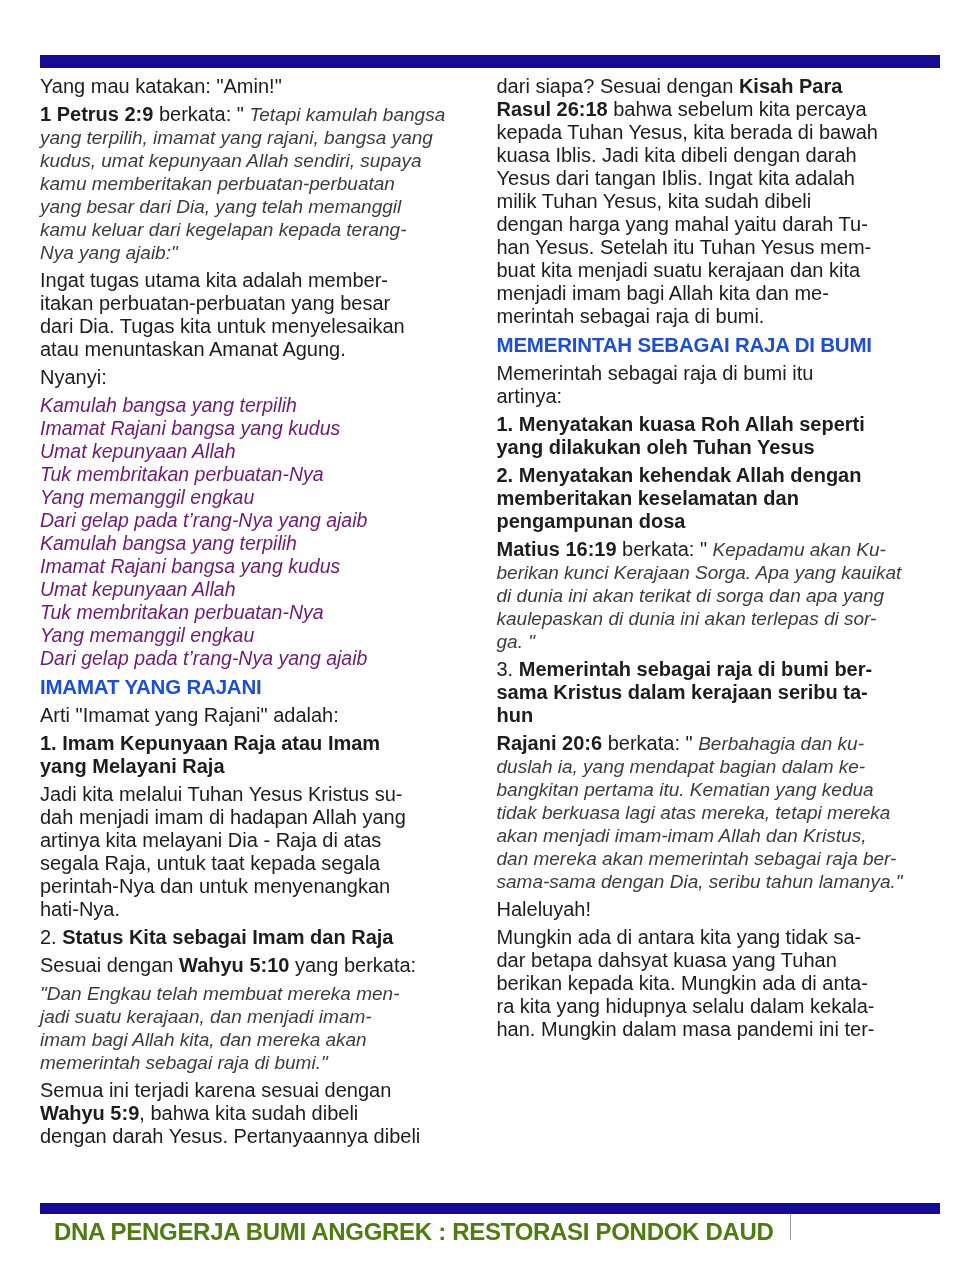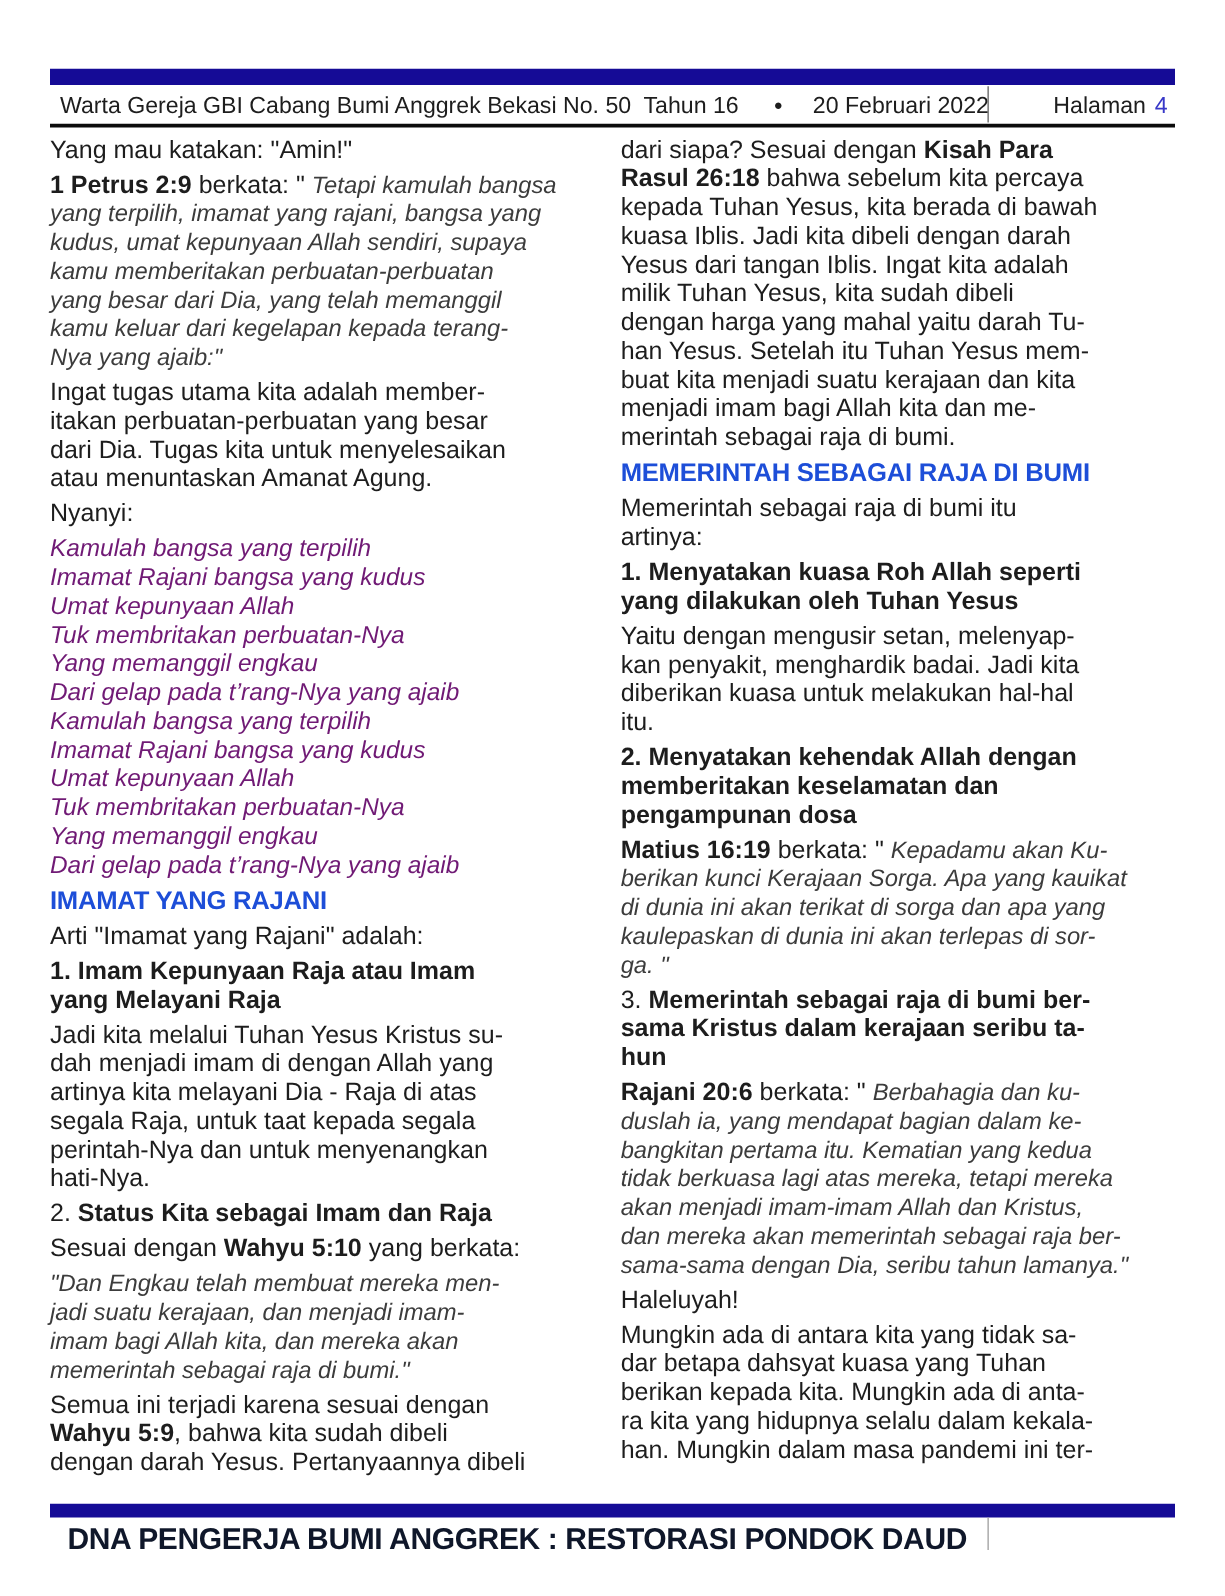--- a/index.html
+++ b/index.html
@@ -46,43 +46,32 @@
   .para.song .seg-italic { color: #701a75; font-size: 19.5px; }
   .para.quote .seg-italic { font-size: 19px; }
 
   
   .footer { position: absolute; left: 0; right: 0; top: 1203px; }
   .footer-bar { height: 11px; background: var(--navy); }
   .footer-text {
     display: block;
     margin-top: 4px; padding-left: 14px;
     font-size: 24px; font-weight: bold; letter-spacing: -0.3px;
-    color: #0f172a; white-space: pre;
+    color: #4d7c0f; white-space: pre;
   }
   .footer-divider { position: absolute; left: 750px; top: 11px; height: 26px; width: 1px; background: #9a9a9a; }
 </style>
 </head>
 <body>
 
 <div class="page">
   <div class="margin-box">
 
     <div class="top-bar"></div>
 
-    <div class="header-row">
-      <div class="masthead">
-        <span class="masthead-title">Warta Gereja GBI Cabang Bumi Anggrek Bekasi No. 50  Tahun 16</span>
-        <span class="bullet">●</span>
-        <span class="masthead-date">20 Februari 2022</span>
-      </div>
-      <div class="header-divider"></div>
-      <div class="page-label">
-        <span>Halaman</span><span class="pagenum">4</span>
-      </div>
-    </div>
 
     <main class="columns">
       <section class="col" id="col-left">
           <p class="para"><span class="seg-regular">Yang mau katakan: "Amin!"</span></p>
           <p class="para"><span class="seg-bold">1 Petrus 2:9</span><span class="seg-regular"> berkata: " </span><span class="seg-italic">Tetapi kamulah bangsa
 yang terpilih, imamat yang rajani, bangsa yang
 kudus, umat kepunyaan Allah sendiri, supaya
 kamu memberitakan perbuatan-perbuatan
 yang besar dari Dia, yang telah memanggil
 kamu keluar dari kegelapan kepada terang-
@@ -102,21 +91,21 @@
 Imamat Rajani bangsa yang kudus
 Umat kepunyaan Allah
 Tuk membritakan perbuatan-Nya
 Yang memanggil engkau
 Dari gelap pada t’rang-Nya yang ajaib</span></p>
           <h2 class="heading">IMAMAT YANG RAJANI</h2>
           <p class="para"><span class="seg-regular">Arti "Imamat yang Rajani" adalah:</span></p>
           <p class="para"><span class="seg-bold">1. Imam Kepunyaan Raja atau Imam
 yang Melayani Raja</span></p>
           <p class="para"><span class="seg-regular">Jadi kita melalui Tuhan Yesus Kristus su-
-dah menjadi imam di dengan Allah yang
+dah menjadi imam di hadapan Allah yang
 artinya kita melayani Dia - Raja di atas
 segala Raja, untuk taat kepada segala
 perintah-Nya dan untuk menyenangkan
 hati-Nya.</span></p>
           <p class="para"><span class="seg-regular">2. </span><span class="seg-bold">Status Kita sebagai Imam dan Raja</span></p>
           <p class="para"><span class="seg-regular">Sesuai dengan </span><span class="seg-bold">Wahyu 5:10</span><span class="seg-regular"> yang berkata:</span></p>
           <p class="para quote"><span class="seg-italic">"Dan Engkau telah membuat mereka men-
 jadi suatu kerajaan, dan menjadi imam-
 imam bagi Allah kita, dan mereka akan
 memerintah sebagai raja di bumi."</span></p>
@@ -134,24 +123,20 @@
 dengan harga yang mahal yaitu darah Tu-
 han Yesus.  Setelah itu Tuhan Yesus mem-
 buat kita menjadi suatu kerajaan dan kita
 menjadi imam bagi Allah kita dan me-
 merintah sebagai raja di bumi.</span></p>
           <h2 class="heading">MEMERINTAH SEBAGAI RAJA DI BUMI</h2>
           <p class="para"><span class="seg-regular">Memerintah sebagai raja di bumi itu
 artinya:</span></p>
           <p class="para"><span class="seg-bold">1. Menyatakan kuasa Roh Allah seperti
 yang dilakukan oleh Tuhan Yesus</span></p>
-          <p class="para"><span class="seg-regular">Yaitu dengan mengusir setan, melenyap-
-kan penyakit, menghardik badai. Jadi kita
-diberikan kuasa untuk melakukan hal-hal
-itu.</span></p>
           <p class="para"><span class="seg-bold">2. Menyatakan kehendak Allah dengan
 memberitakan keselamatan dan
 pengampunan dosa</span></p>
           <p class="para"><span class="seg-bold">Matius 16:19</span><span class="seg-regular"> berkata: " </span><span class="seg-italic">Kepadamu akan Ku-
 berikan kunci Kerajaan Sorga. Apa yang kauikat
 di dunia ini akan terikat di sorga dan apa yang
 kaulepaskan di dunia ini akan terlepas di sor-
 ga. "</span></p>
           <p class="para"><span class="seg-regular">3. </span><span class="seg-bold">Memerintah sebagai raja di bumi ber-
 sama Kristus dalam kerajaan seribu ta-

